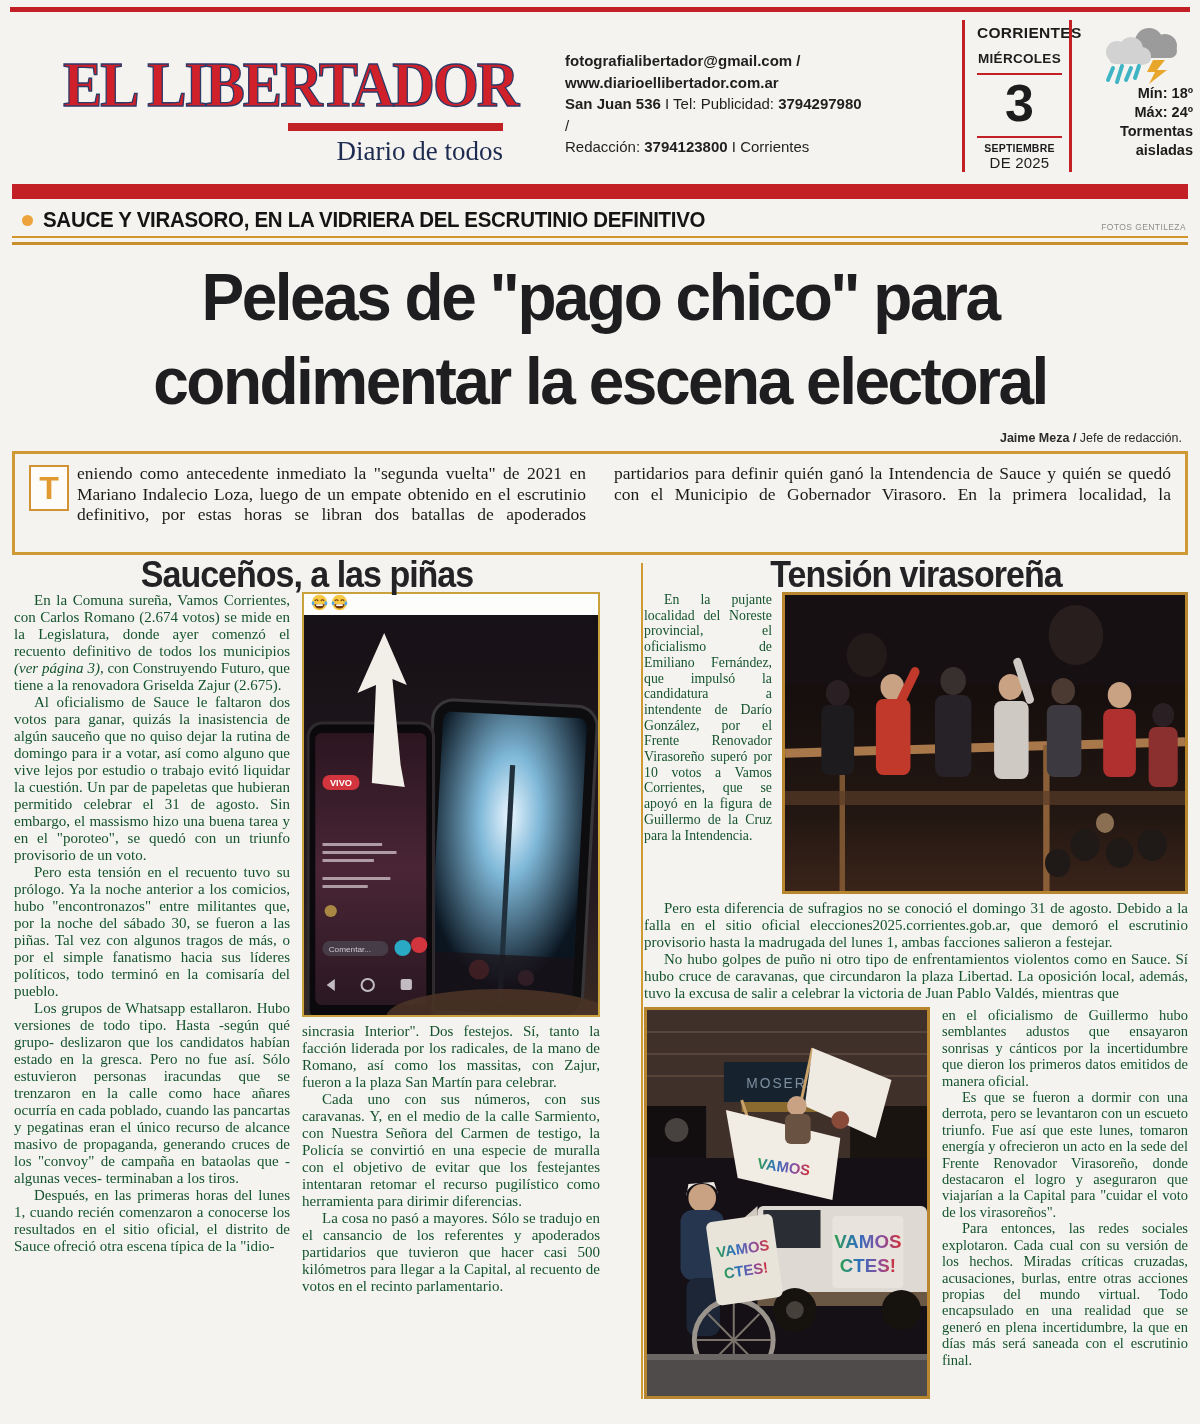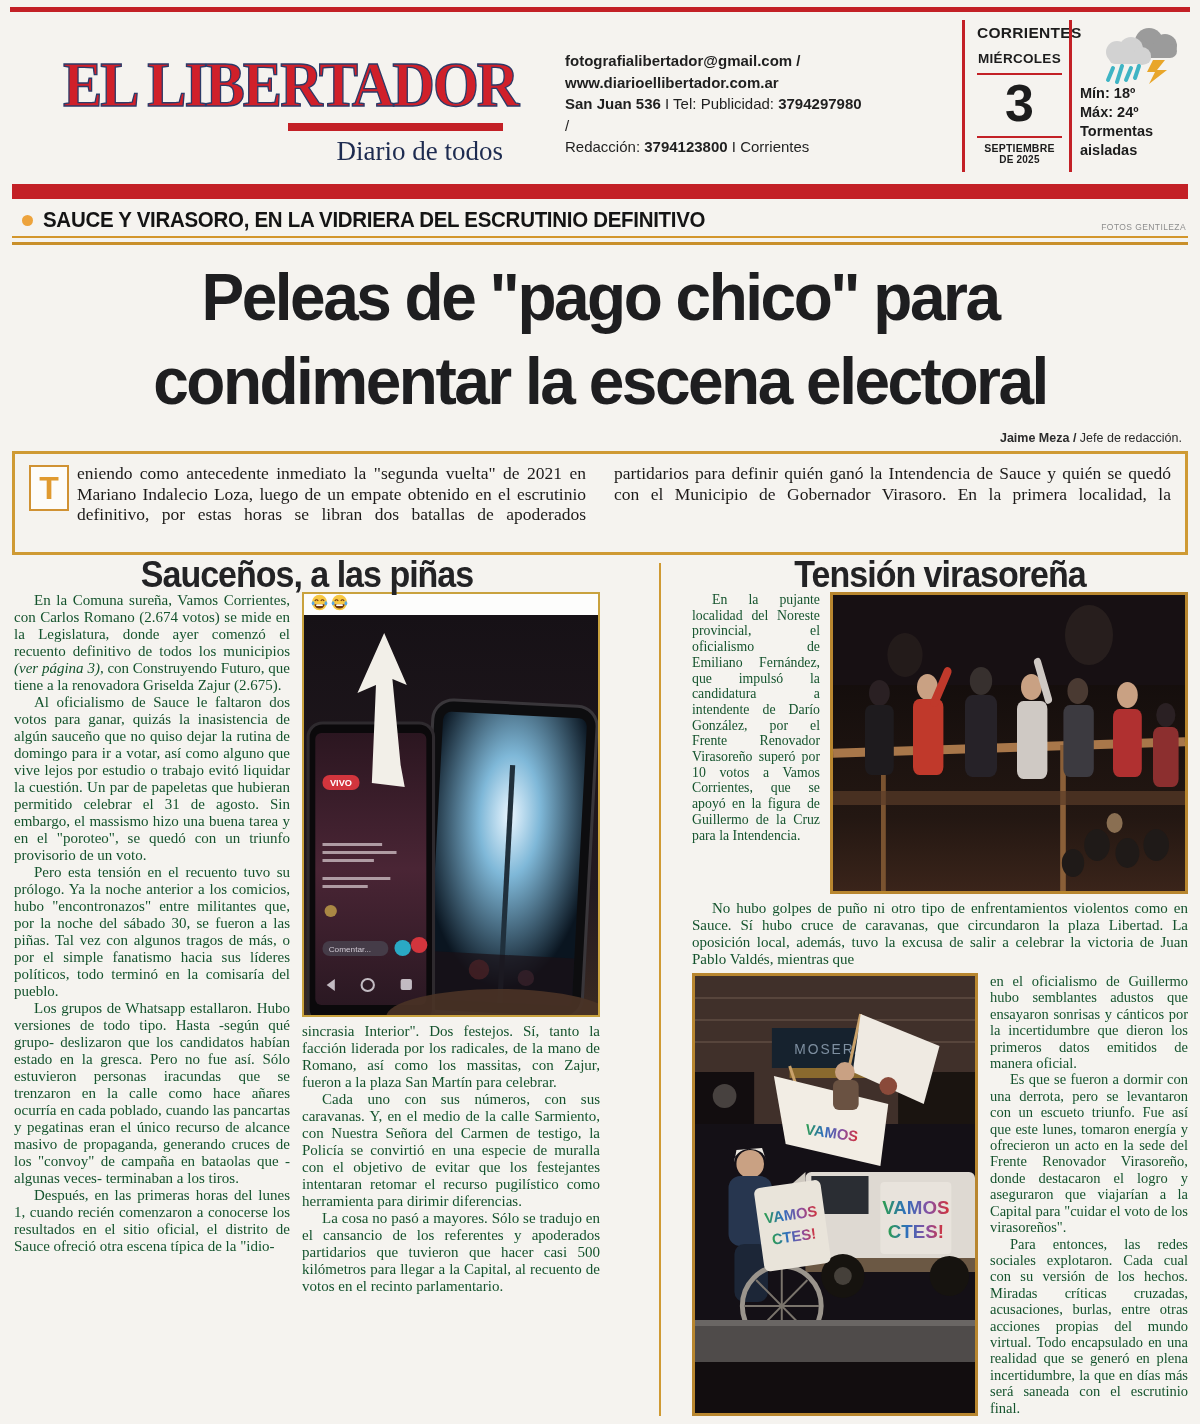--- a/index.html
+++ b/index.html
@@ -19,23 +19,23 @@
   .contact { position:absolute; left:565px; top:50px; width:300px; font-family:"Liberation Sans", sans-serif;
     font-size:15px; line-height:21.5px; color:#1f1f1f; }
   .contact .b { font-weight:bold; }
   .datebox { position:absolute; left:962px; top:20px; width:104px; height:152px; border-left:3px solid #c32026;
     padding:4px 4px 0 12px; text-align:center; font-family:"Liberation Sans", sans-serif; color:#1c1c1c; }
   .datebox .city { font-weight:bold; font-size:15.5px; letter-spacing:.3px; }
   .datebox .weekday { font-weight:bold; font-size:13.5px; margin-top:9px; letter-spacing:.3px; }
   .datebox hr { border:none; border-top:2.5px solid #c32026; margin:7px 0 0 0; }
   .datebox .day { font-weight:bold; font-size:52px; line-height:52px; margin-top:2px; }
   .datebox .month { font-weight:bold; font-size:10.5px; margin-top:4px; letter-spacing:.2px; }
-  .datebox .year { font-weight:bold; font-size:10px; letter-spacing:.2px;text-align:center; }
+  .datebox .year { font-weight:normal; font-size:15px; letter-spacing:.2px;text-align:center; }
   .weather { position:absolute; left:1069px; top:20px; width:126px; height:152px; border-left:3px solid #c32026;
-    padding:0 2px 0 8px; text-align:left; font-family:"Liberation Sans", sans-serif; color:#1c1c1c; }
+    padding:0 2px 0 8px; text-align:right; font-family:"Liberation Sans", sans-serif; color:#1c1c1c; }
   .weather .t { font-weight:bold; font-size:14.5px; line-height:19px; }
   .redbar { position:absolute; left:12px; right:12px; top:184px; height:15px; background:#c32026; }
 
   
   .kicker-row { display:flex; align-items:center; margin:8px 14px 0 22px; }
   .kicker-dot { width:11px; height:11px; border-radius:50%; background:#eda33c; flex:0 0 auto; }
   .kicker-text { font-family:"Liberation Sans", sans-serif; font-weight:bold; font-size:20.5px; letter-spacing:-0.3px;
     color:#141414; margin-left:10px; transform:scaleY(1.05); transform-origin:left center; }
   .kicker-credit { margin-left:auto; align-self:flex-end; font-family:"Liberation Sans", sans-serif; font-size:8.5px;
     color:#8d8d8d; letter-spacing:.4px; }
@@ -54,21 +54,21 @@
   .dropcap { float:left; width:40px; height:46px; border:2px solid #d09233; background:#fdfcf9; color:#e09a2f;
     font-weight:bold; font-size:32px; display:flex; align-items:center; justify-content:center; margin:2px 8px 2px 0;
     font-family:"Liberation Sans", sans-serif; }
 
   
   .stories { display:flex; margin:8px 12px 0 14px; align-items:stretch;gap:39px; }
   .story h2 { font-family:"Liberation Sans", sans-serif; font-weight:bold; font-size:34px; letter-spacing:-1px;
     color:#232325; text-align:center; margin:2px 0 10px 0; transform:scaleY(1.08); transform-origin:center top; }
   .story p { text-align:justify; text-indent:20px; color:#14532d; margin:0; }
   .left-story { width:586px; flex:0 0 auto; font-size:15px; line-height:17px; }
-  .right-story { flex:1 1 auto; border-left:2.5px solid #cf9a33; padding-left:31px; margin-left:20px; font-size:15px; line-height:17px; }
+  .right-story { flex:1 1 auto; border-left:2.5px solid #cf9a33; padding-left:1px; margin-left:2px; font-size:15px; line-height:17px; }
   .cols { display:flex; gap:12px; }
   .colA { width:276px; flex:0 0 auto; }
   .colB { flex:1 1 auto; }
   .first-flush p:first-child { text-indent:0; }
 
   .phonebox { border:2px solid #c9a23e; background:#fdfdfc; margin-bottom:6px; }
   .phone-caption { font-family:"Liberation Sans", sans-serif; font-size:15px; color:#222; padding:5px 7px 2px 7px; }
   .emoji-row { padding:0 7px 4px 7px; display:flex; gap:3px; }
 
   .rowA { display:flex; gap:10px; }
@@ -316,20 +316,21 @@
                 <circle cx="404" cy="250" r="16"></circle>
                 <circle cx="300" cy="268" r="14"></circle>
             </g>
             <circle cx="352" cy="228" r="10" fill="#8a6f52"></circle>
             <rect x="0" y="196" width="440" height="14" fill="#5a3c28" opacity="0.7"></rect>
           </svg>
         </div>
       </div>
 
       <div class="midparas">
+        <p>Pero esta diferencia de sufragios no se conoció el domingo 31 de agosto. Debido a la falla en el sitio oficial elecciones2025.corrientes.gob.ar, que demoró el escrutinio provisorio hasta la madrugada del lunes 1, ambas facciones salieron a festejar.</p>
         <p>No hubo golpes de puño ni otro tipo de enfrentamientos violentos como en Sauce. Sí hubo cruce de caravanas, que circundaron la plaza Libertad. La oposición local, además, tuvo la excusa de salir a celebrar la victoria de Juan Pablo Valdés, mientras que</p>
       </div>
 
       <div class="rowB">
         <div class="photo-frame">
           <svg width="100%" height="386" viewBox="0 0 284 386" preserveAspectRatio="none">
             <defs>
               <linearGradient id="rainbow" x1="0" y1="0" x2="1" y2="0">
                 <stop offset="0" stop-color="#2e9e4f"></stop>
                   <stop offset="0.35" stop-color="#2e6fbd"></stop>

